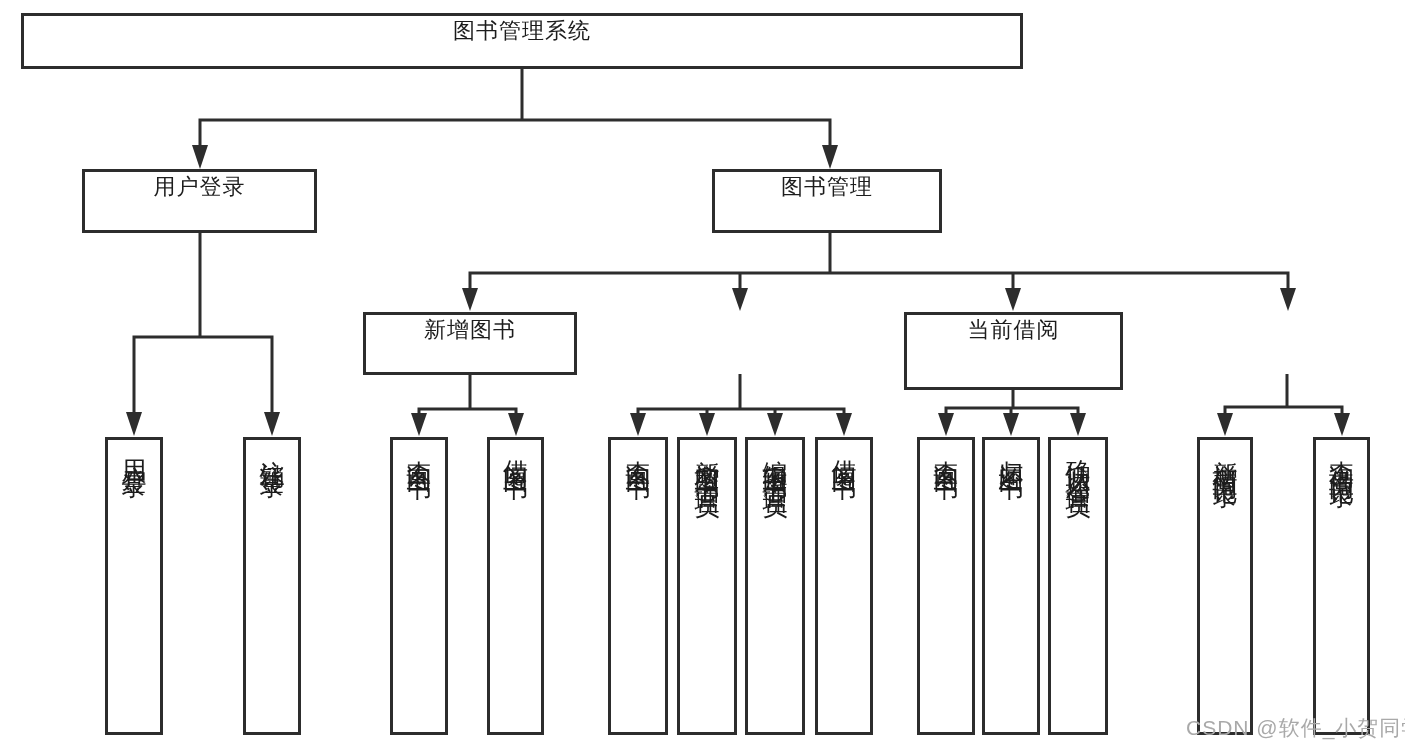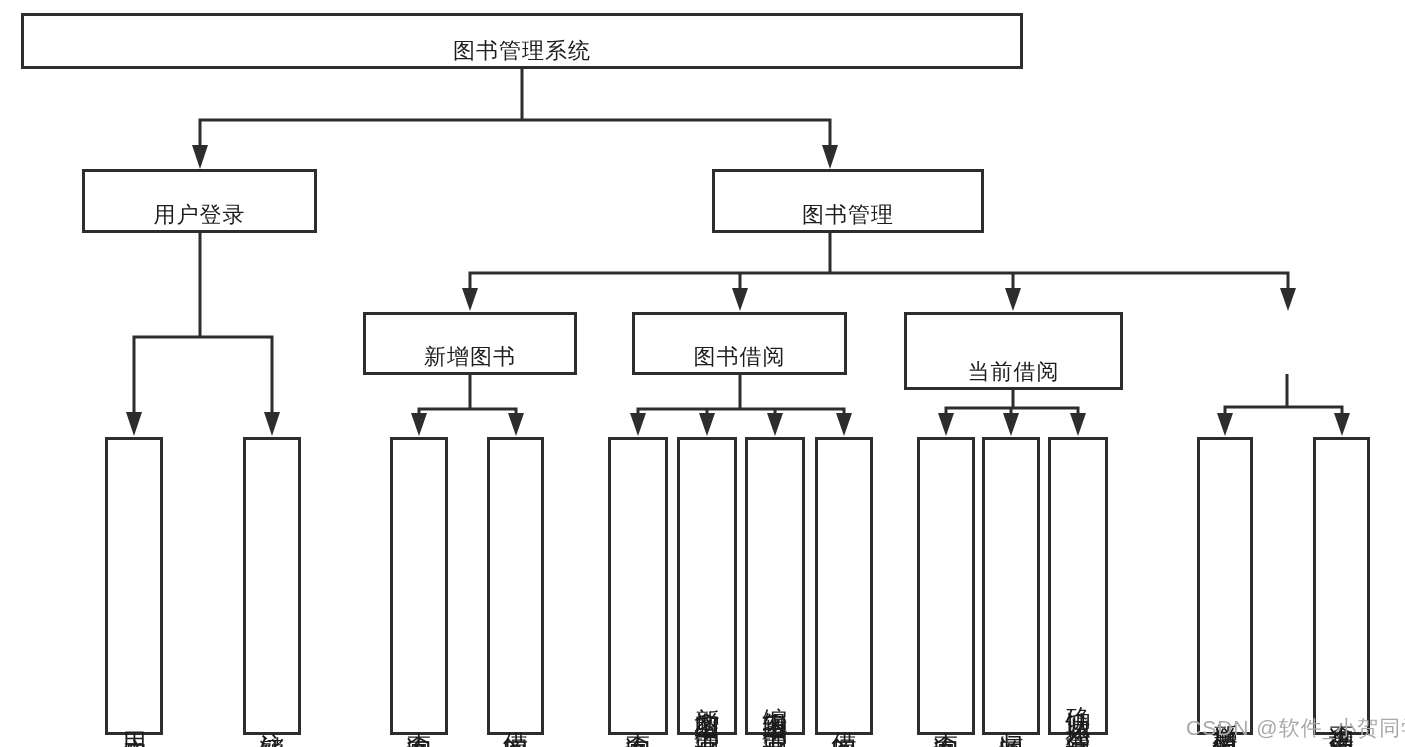--- a/index.html
+++ b/index.html
@@ -10,21 +10,21 @@
     font-family:"Liberation Sans", sans-serif;
     overflow:hidden;
   }
   svg.wires { position:absolute; left:0; top:0; z-index:1; }
   .node {
     position:absolute;
     box-sizing:border-box;
     border:3px solid #2d2d2d;
     background:#ffffff;
     display:flex;
-    align-items:flex-end;
+    align-items:flex-start;
     justify-content:center;
     color:#1c1c1c;
     z-index:2;
   }
   .node.h span { font-size:22px; letter-spacing:1px; white-space:nowrap; }
   .node.v span {
     writing-mode:vertical-rl;
     text-orientation:mixed;
     font-size:25px;
     letter-spacing:5px;
@@ -91,29 +91,26 @@
     </g>
   </svg>
 
   <div class="node h" style="left:21px;top:13px;width:1002px;height:56px">
     <span>图书管理系统</span>
   </div>
 
   <div class="node h" style="left:82px;top:169px;width:235px;height:64px">
     <span>用户登录</span>
   </div>
-  <div class="node h" style="left:712px;top:169px;width:272px;height:64px">
+  <div class="node h" style="left:712px;top:169px;width:230px;height:64px">
     <span>图书管理</span>
   </div>
 
   <div class="node h" style="left:363px;top:312px;width:214px;height:63px">
     <span>新增图书</span>
-  </div>
-  <div class="node h" style="left:632px;top:312px;width:215px;height:63px">
-    <span>图书借阅</span>
   </div>
   <div class="node h" style="left:904px;top:312px;width:219px;height:78px">
     <span>当前借阅</span>
   </div>
 
   <div class="node v" style="left:105px;top:437px;width:58px;height:298px">
     <span>用户登录</span>
   </div>
   <div class="node v" style="left:243px;top:437px;width:58px;height:298px">
     <span>注销登录</span>

